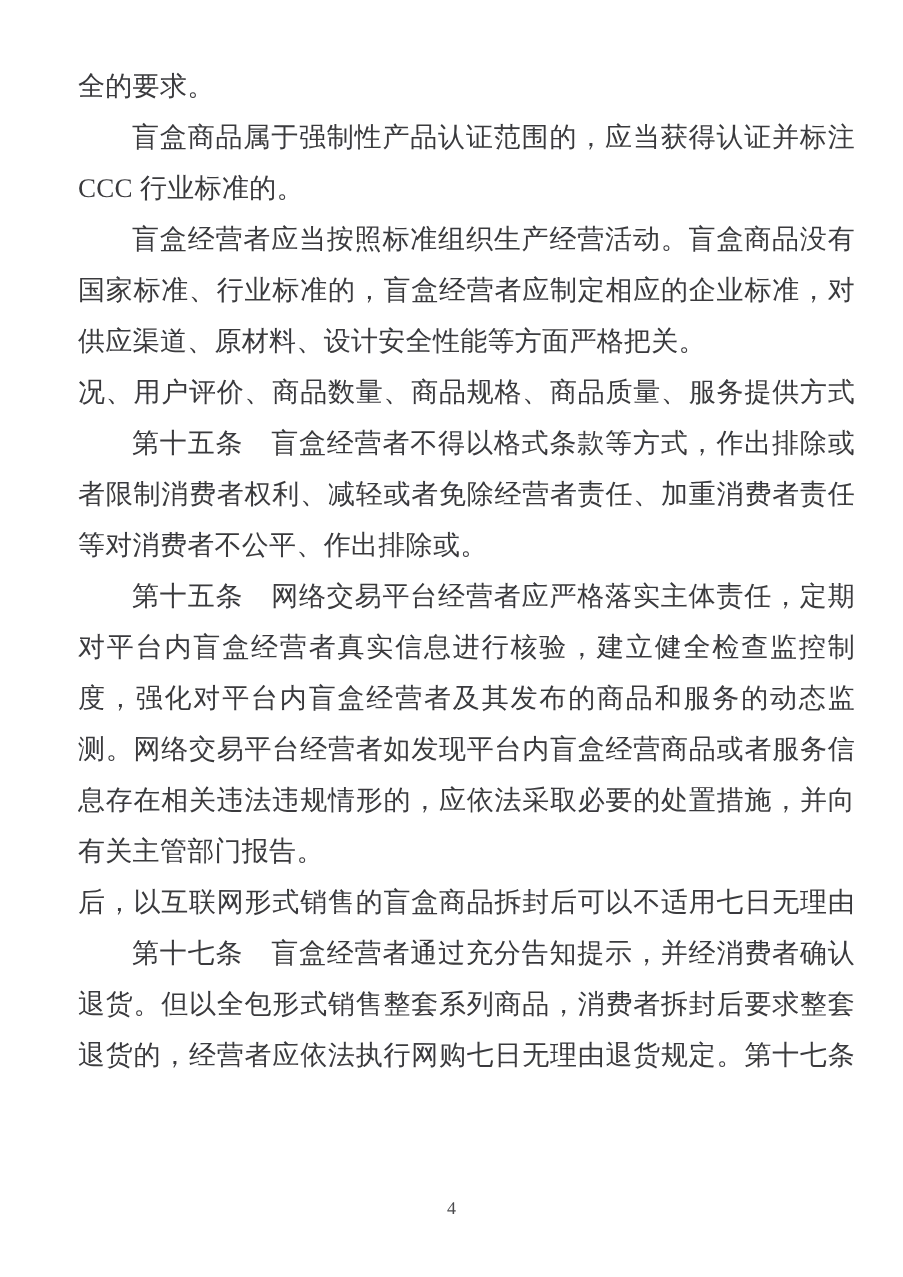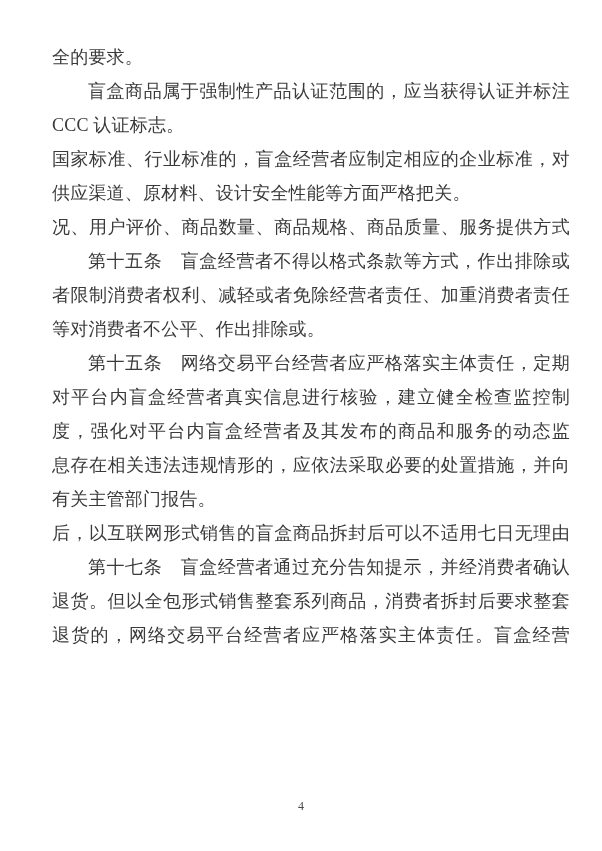--- a/index.html
+++ b/index.html
@@ -51,33 +51,35 @@
     font-family: "Liberation Serif", "DejaVu Serif", serif;
   }
 </style>
 </head>
 <body>
 
 <div class="doc-page">
   <div class="text-block">
       <div class="line">全的要求。</div>
       <div class="line indent justify">盲盒商品属于强制性产品认证范围的，应当获得认证并标注</div>
-      <div class="line">CCC 认证标志。</div>
+      <div class="line">CCC 行业标准的。</div>
+      <div class="line indent justify">盲盒经营者应当按照标准组织生产经营活动。盲盒商品没有</div>
       <div class="line justify">国家标准、行业标准的，盲盒经营者应制定相应的企业标准，对</div>
       <div class="line">供应渠道、原材料、设计安全性能等方面严格把关。</div>
       <div class="line justify">况、用户评价、商品数量、商品规格、商品质量、服务提供方式</div>
       <div class="line indent justify">第十五条　盲盒经营者不得以格式条款等方式，作出排除或</div>
       <div class="line justify">者限制消费者权利、减轻或者免除经营者责任、加重消费者责任</div>
       <div class="line">等对消费者不公平、作出排除或。</div>
       <div class="line indent justify">第十五条　网络交易平台经营者应严格落实主体责任，定期</div>
       <div class="line justify">对平台内盲盒经营者真实信息进行核验，建立健全检查监控制</div>
       <div class="line justify">度，强化对平台内盲盒经营者及其发布的商品和服务的动态监</div>
+      <div class="line justify">测。网络交易平台经营者如发现平台内盲盒经营商品或者服务信</div>
       <div class="line justify">息存在相关违法违规情形的，应依法采取必要的处置措施，并向</div>
       <div class="line">有关主管部门报告。</div>
       <div class="line justify">后，以互联网形式销售的盲盒商品拆封后可以不适用七日无理由</div>
       <div class="line indent justify">第十七条　盲盒经营者通过充分告知提示，并经消费者确认</div>
       <div class="line justify">退货。但以全包形式销售整套系列商品，消费者拆封后要求整套</div>
-      <div class="line justify">退货的，网络交易平台经营者应严格落实主体责任。盲盒经营</div>
+      <div class="line justify">退货的，经营者应依法执行网购七日无理由退货规定。第十七条</div>
     </div>
   <div class="page-footer">
     <span class="page-number">4</span>
   </div>
 </div>
 
 </body></html>

